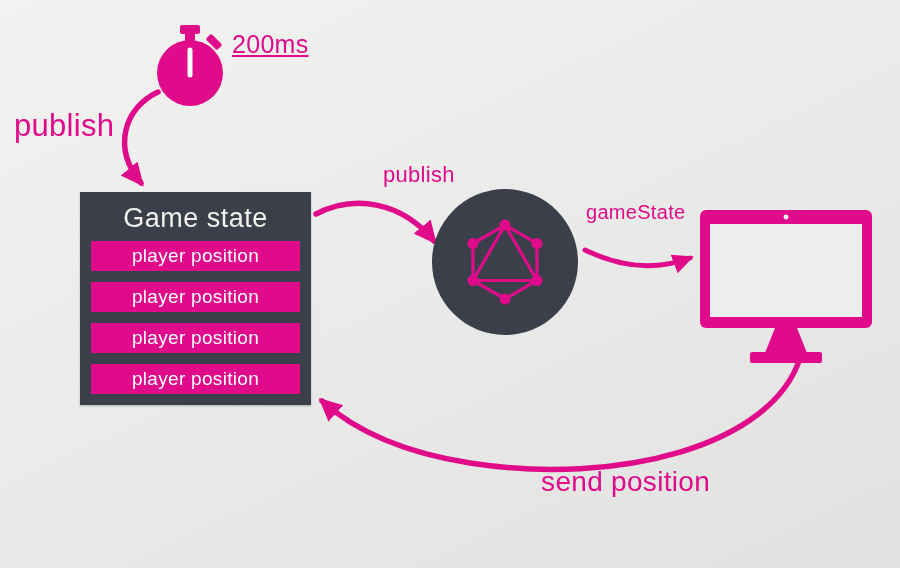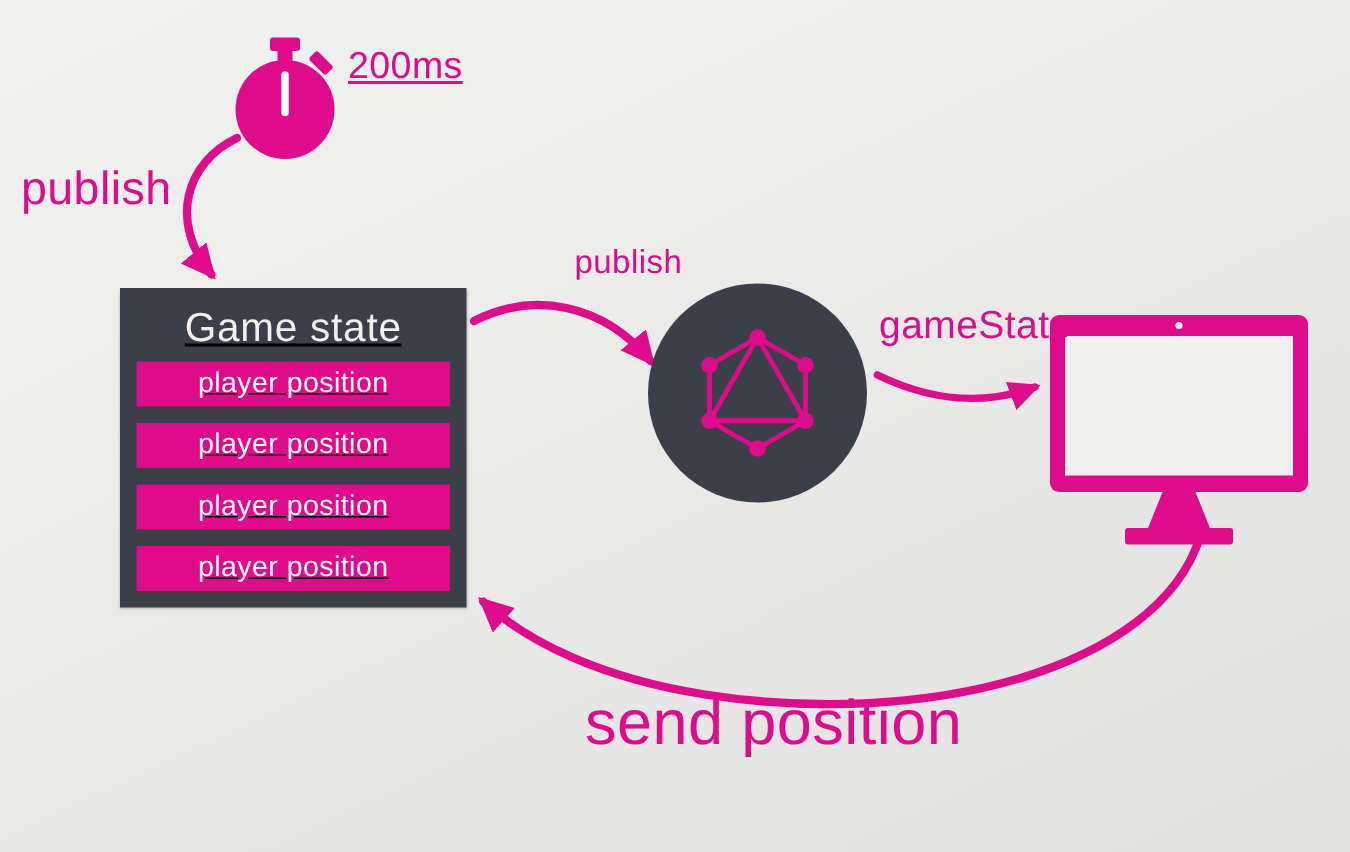--- a/index.html
+++ b/index.html
@@ -14,31 +14,30 @@
   .layer{position:absolute;left:0;top:0;}
   .label{
     position:absolute;
     color:#e00b8b;
     letter-spacing:.3px;
     white-space:nowrap;
   }
   .lbl-trigger{left:14px;top:108px;font-size:31px;}
   .lbl-200ms{left:232px;top:30px;font-size:25px;text-decoration:underline;}
   .lbl-publish{left:339px;top:162px;font-size:22px;margin-left:44px;}
-  .lbl-gamestate{left:586px;top:201px;font-size:26px;}
+  .lbl-gamestate{left:586px;top:201px;font-size:20px;}
   .lbl-feedback{
     left:390px;top:460px;width:320px;
-    font-size:42px;line-height:44px;text-align:left;
+    font-size:28px;line-height:44px;text-align:right;
   }
   .gs-box{
     position:absolute;left:80px;top:192px;width:231px;height:213px;
     background:#3b3f4a;
     box-shadow:0 1px 2px rgba(0,0,0,.25);
     box-sizing:border-box;
-    text-decoration:underline;
   }
   .gs-title{
     height:49px;line-height:52px;text-align:center;
     color:#f2f0ec;font-size:27px;letter-spacing:.5px;
   }
   .gs-row{
     margin:0 11px 11px 11px;height:30px;
     background:#e00b8b;
     color:#ffffff;font-size:19px;line-height:30px;text-align:center;
     letter-spacing:.3px;

